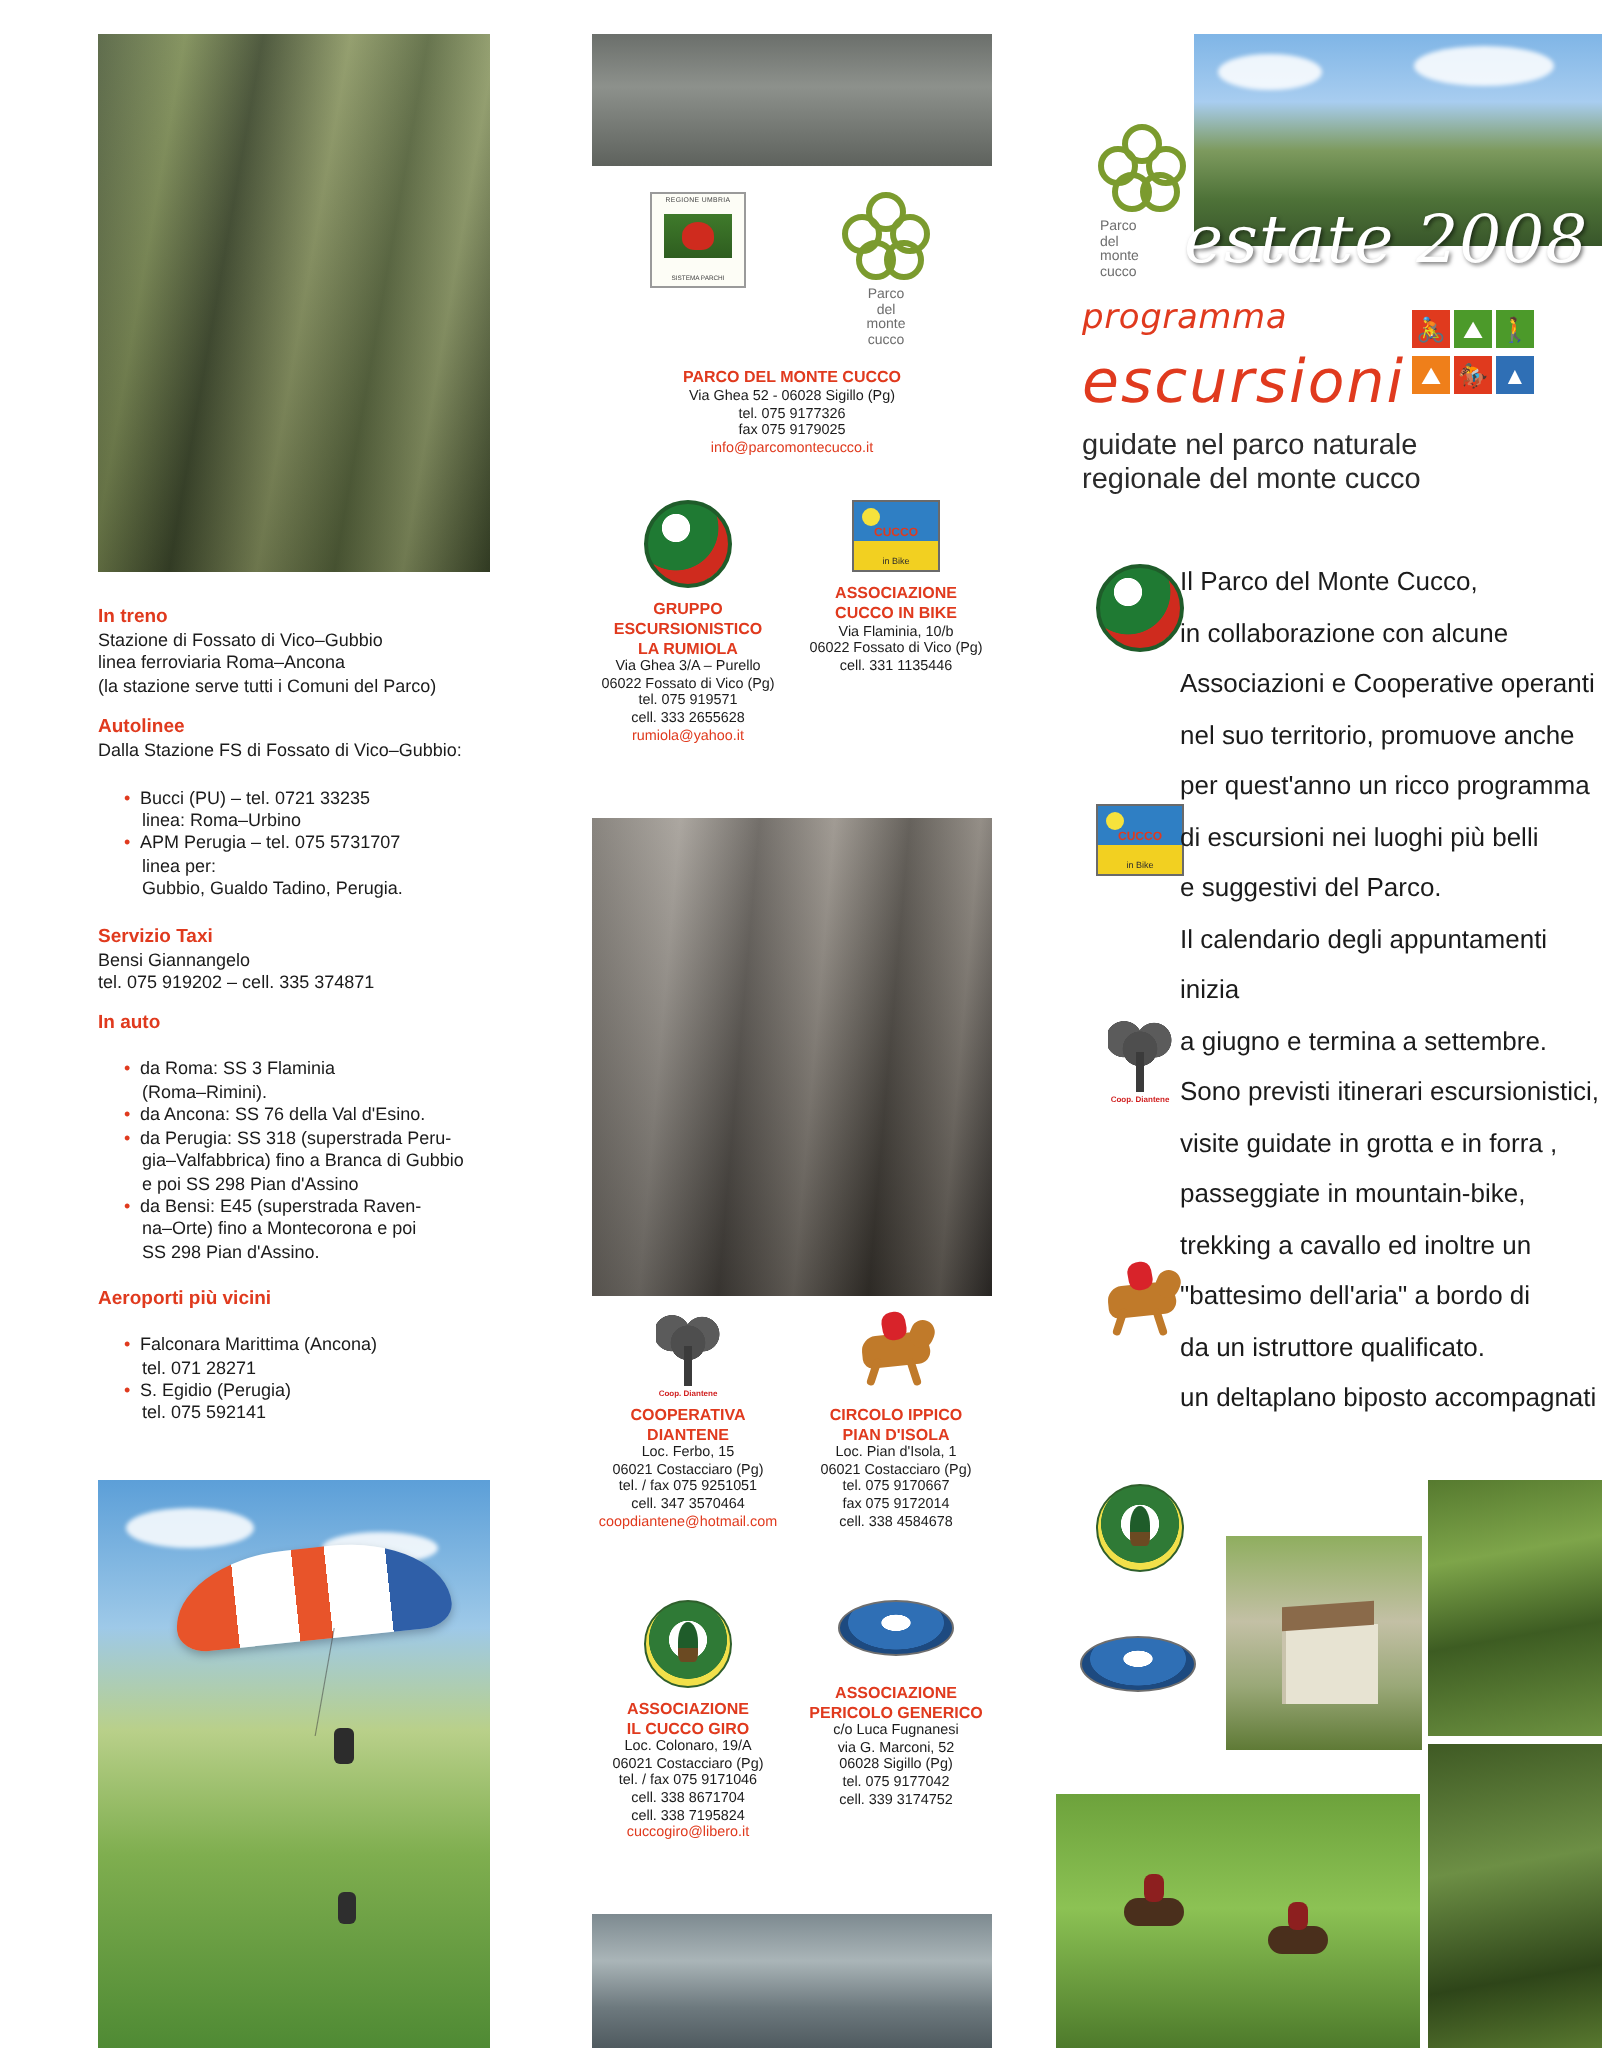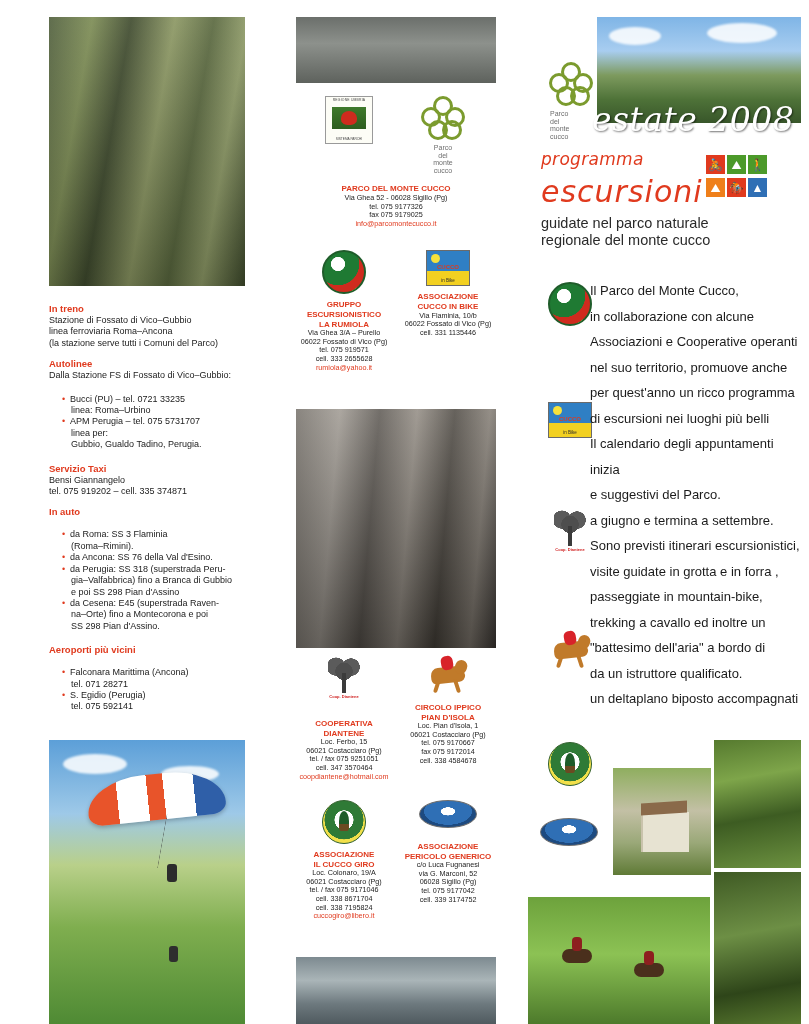--- a/index.html
+++ b/index.html
@@ -435,21 +435,21 @@
       </li>
       <li>
         <span>da Ancona: SS 76 della Val d'Esino.</span>
       </li>
       <li>
         <span>da Perugia: SS 318 (superstrada Peru-</span><br>
         <span class="sub">gia–Valfabbrica) fino a Branca di Gubbio</span><br>
         <span class="sub">e poi SS 298 Pian d'Assino</span>
       </li>
       <li>
-        <span>da Cesena: E45 (superstrada Raven-</span><br>
+        <span>da Bensi: E45 (superstrada Raven-</span><br>
         <span class="sub">na–Orte) fino a Montecorona e poi</span><br>
         <span class="sub">SS 298 Pian d'Assino.</span>
       </li>
     </ul>
 
     <div class="sec-title">Aeroporti più vicini</div>
     <ul class="bul body-txt">
       <li>
         <span>Falconara Marittima (Ancona)</span><br>
         <span class="sub">tel. 071 28271</span>
@@ -528,21 +528,21 @@
   </div>
 
   <div class="col-mid" style="top:655px;">
     <div class="two-col">
       <div class="center">
         <div class="logo-tree">
           <div class="crown"></div>
           <div class="trunk"></div>
           <div class="cap">Coop. Diantene</div>
         </div>
-        <div class="org-name" style="margin-top:22px;">
+        <div class="org-name" style="margin-top:6px;">
           <span>COOPERATIVA</span><br>
           <span>DIANTENE</span>
         </div>
         <div class="org-addr">Loc. Ferbo, 15</div>
         <div class="org-addr">06021 Costacciaro (Pg)</div>
         <div class="org-addr">tel. / fax 075 9251051</div>
         <div class="org-addr">cell. 347 3570464</div>
         <div class="org-mail">coopdiantene@hotmail.com</div>
       </div>
       <div class="center">
@@ -677,22 +677,22 @@
     <div class="logo-oval"></div>
   </div>
 
   <div class="col-right right-body" style="left:590px; top:278px; width:215px;">
     <p>Il Parco del Monte Cucco,</p>
     <p>in collaborazione con alcune</p>
     <p>Associazioni e Cooperative operanti</p>
     <p>nel suo territorio, promuove anche</p>
     <p>per quest'anno un ricco programma</p>
     <p>di escursioni nei luoghi più belli</p>
+    <p>e suggestivi del Parco.</p>
     <p>Il calendario degli appuntamenti inizia</p>
-    <p>e suggestivi del Parco.</p>
     <p>a giugno e termina a settembre.</p>
     <p>Sono previsti itinerari escursionistici,</p>
     <p>visite guidate in grotta e in forra ,</p>
     <p>passeggiate in mountain-bike,</p>
     <p>trekking a cavallo ed inoltre un</p>
     <p>"battesimo dell'aria" a bordo di</p>
     <p>da un istruttore qualificato.</p>
     <p>un deltaplano biposto accompagnati</p>
   </div>
 

